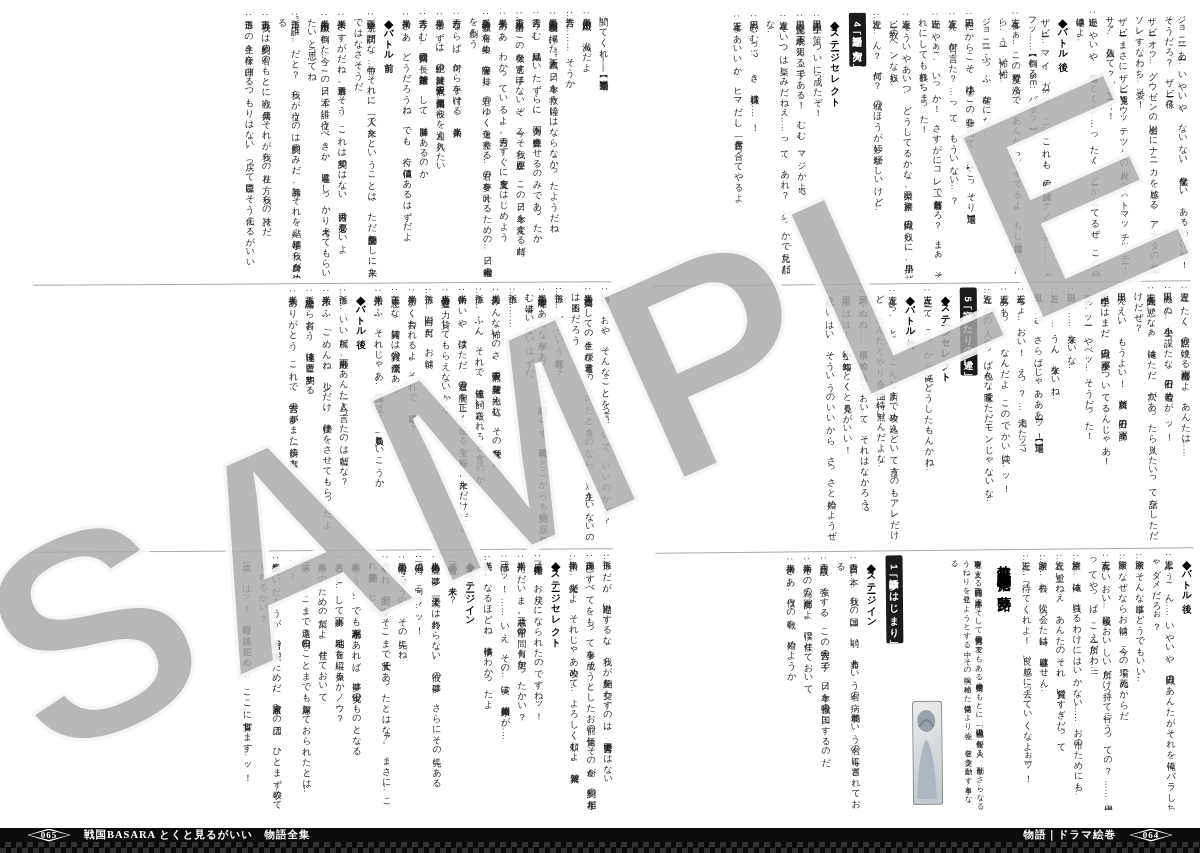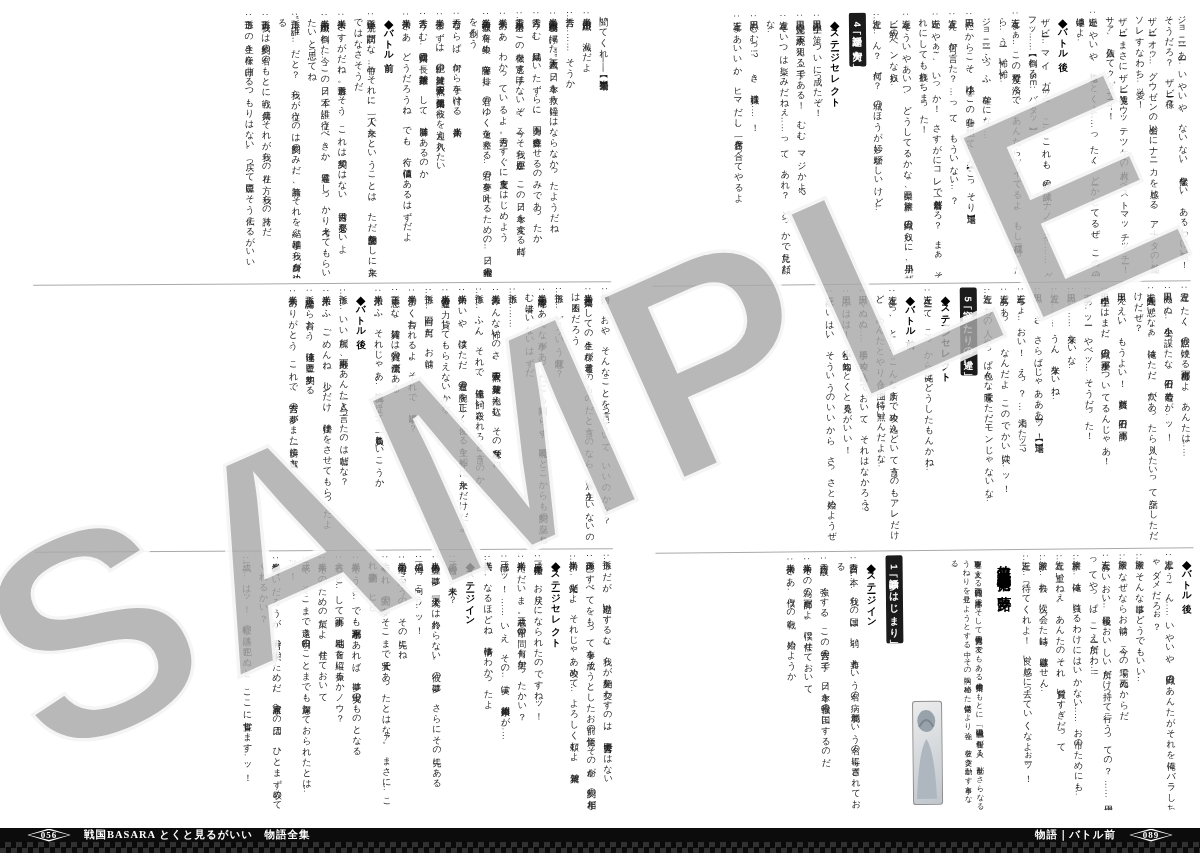--- a/index.html
+++ b/index.html
@@ -213,25 +213,25 @@
         <p class="dialogue-line">半兵衛:さあ…僕らの戦を、始めようか</p>
       </section>
   </div>
 
   <div class="watermark">SAMPLE</div>
 
   <footer>
     <div class="footer-bar">
       <span class="diamond">
         <span class="diamond-inner"></span>
-        <i>056</i>
+        <i>065</i>
       </span>
       <span class="ftitle">戦国BASARA とくと見るがいい　物語全集</span>
-      <span class="ftitle ftitle-right">物語｜バトル前</span>
+      <span class="ftitle ftitle-right">物語｜ドラマ絵巻</span>
       <span class="diamond">
         <span class="diamond-inner"></span>
-        <i>089</i>
+        <i>064</i>
       </span>
     </div>
     <div class="checker"></div>
   </footer>
 
 </div>
 
 </body></html>

